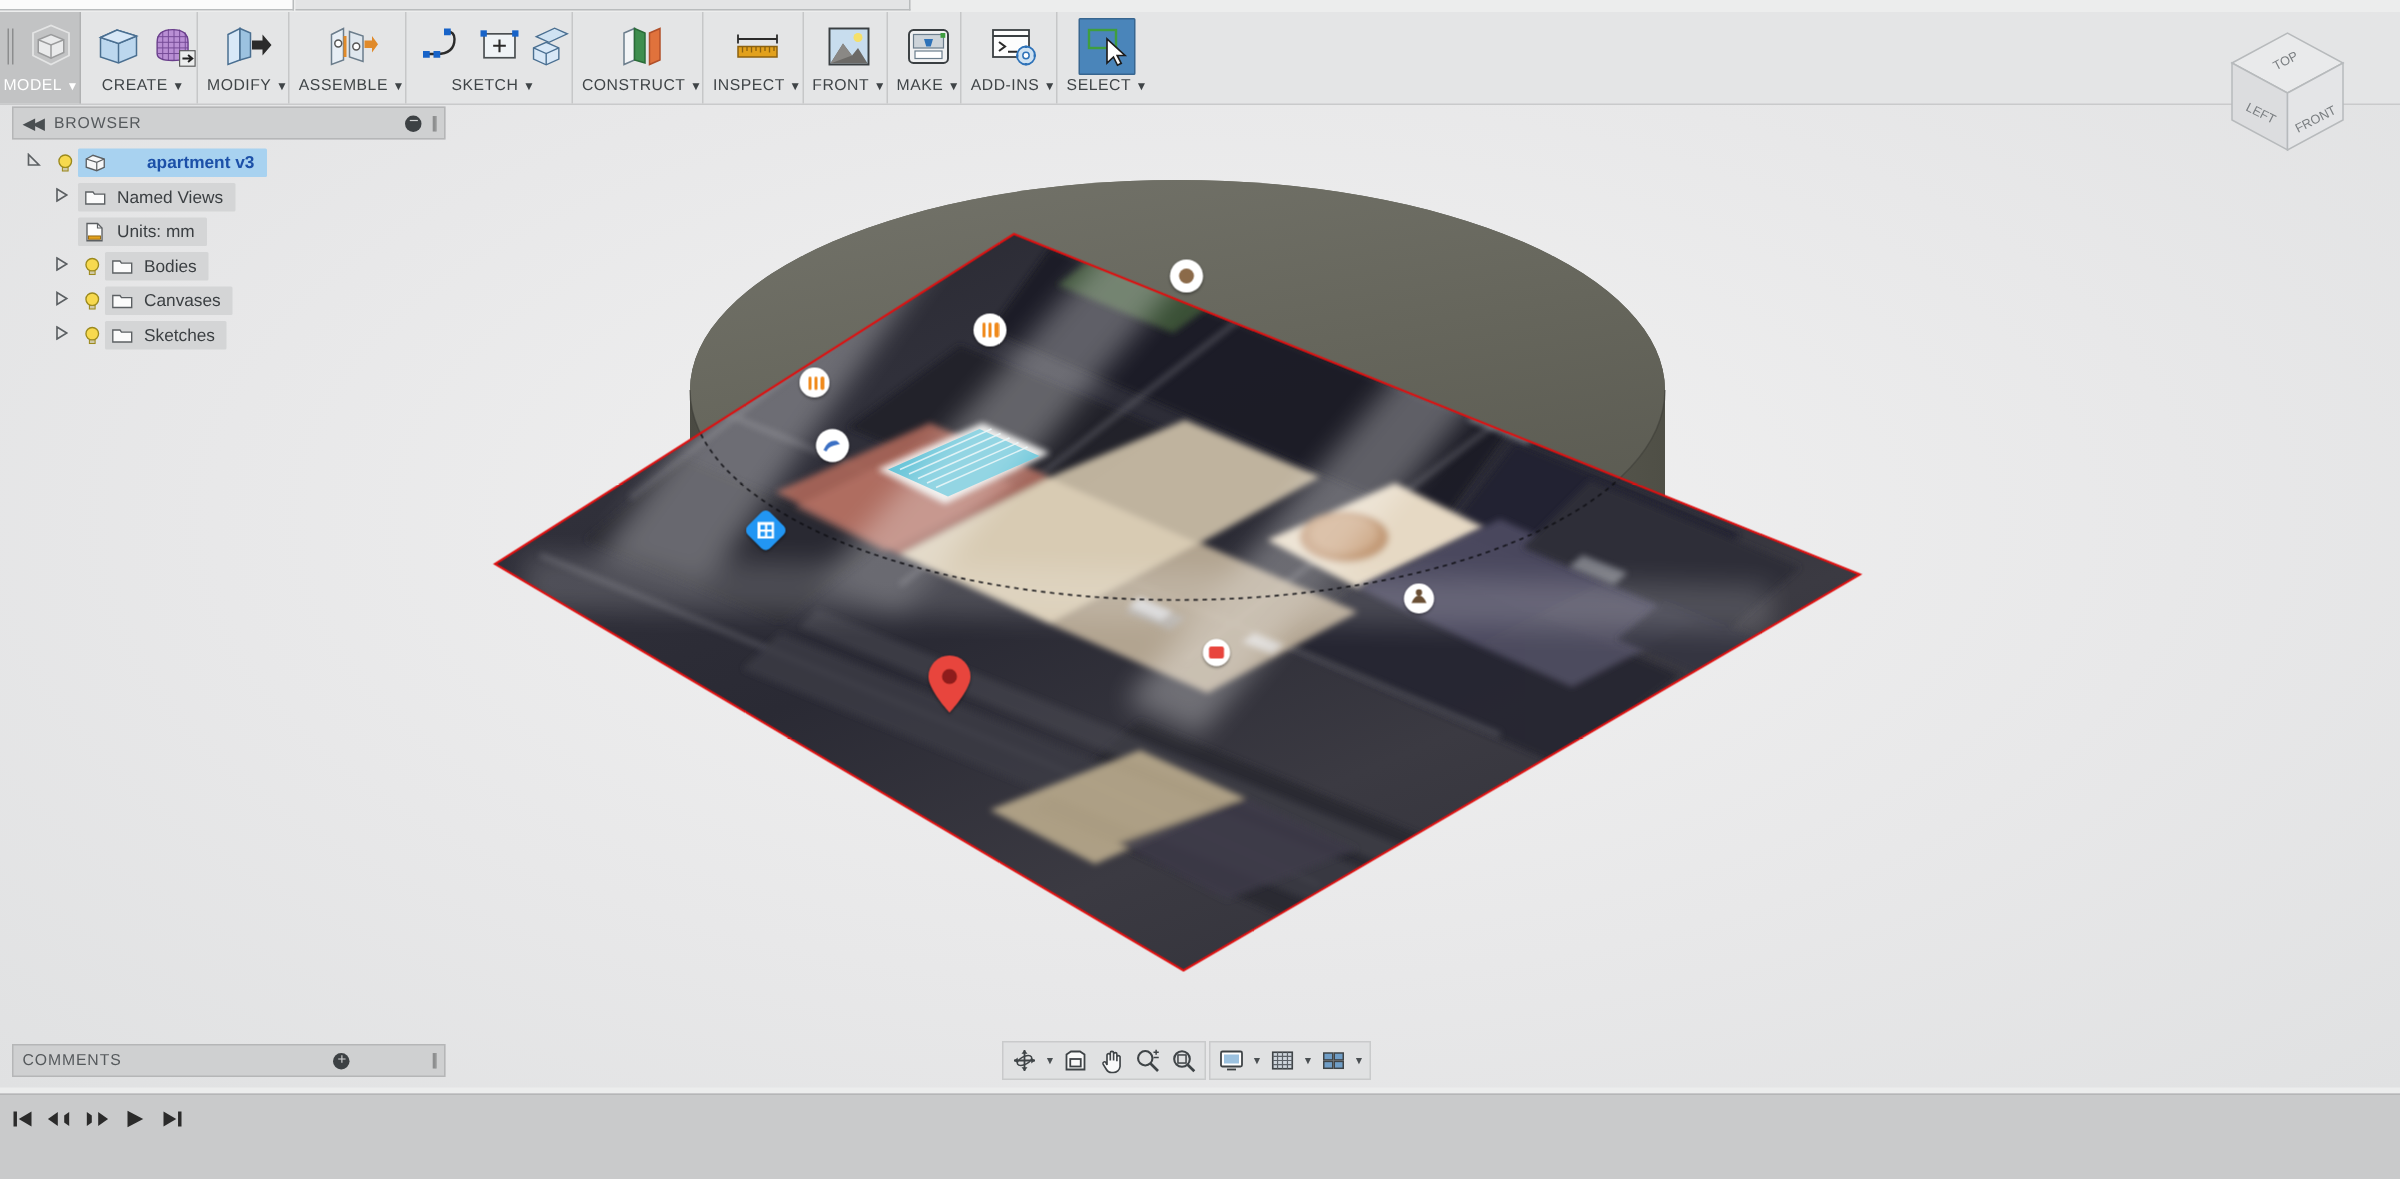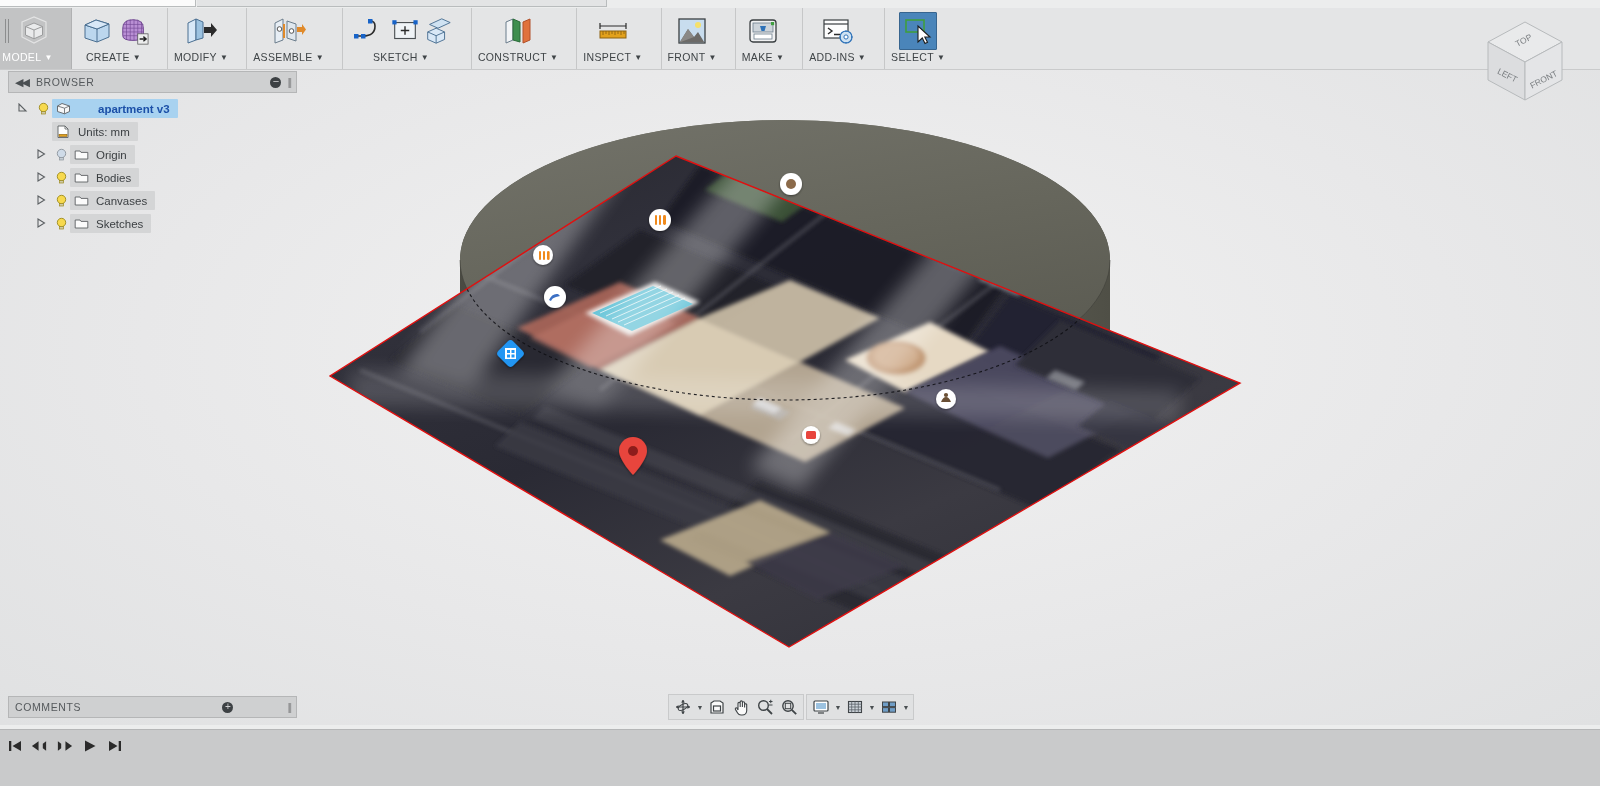--- a/index.html
+++ b/index.html
@@ -27,21 +27,21 @@
   .toolbar {
     position: absolute; left: 0; top: 8px; width: 1600px; height: 62px;
     background: #e4e5e6;
     border-bottom: 1px solid #c9cacb;
     display: flex; align-items: stretch;
   }
   .tgroup {
     display: flex; flex-direction: column; align-items: center;
     justify-content: flex-start;
     border-right: 1px solid #c6c7c8;
-    padding: 2px 18px 0 6px;
+    padding: 2px 0 0 6px;
     position: relative;
   }
   .tgroup.workspace { background: #c2c3c4; border-right: 1px solid #b0b1b2; padding-left: 2px;}
   .tgroup.selgroup { border-right: none; }
   .ticons { display: flex; align-items: flex-end; gap: 3px; height: 40px; }
   .tlabel {
     font-size: 10.5px; color: #3f4447; letter-spacing: .35px;
     margin-top: 1px; white-space: nowrap; display:flex; align-items:center; gap:3px;
   }
   .tgroup.workspace .tlabel { color:#fff; }
@@ -595,55 +595,49 @@
         <span class="folder">
           <svg width="15" height="13" viewBox="0 0 15 13">
               <path d="M1.5 4 L6 1.5 L13.5 4 L13.5 9.5 L8.5 11.8 L1.5 9.5 Z" fill="#f6f7f8" stroke="#5c6063" stroke-width=".9"></path>
               <path d="M1.5 4 L8.5 6.2 L13.5 4 M8.5 6.2 L8.5 11.8" fill="none" stroke="#5c6063" stroke-width=".8"></path>
             </svg>
         </span>
         <span class="tname">apartment v3</span>
       </span>
     </div>
 
+    <div class="trow" style="padding-left:22px">
+      <span class="twist">
+        <svg width="10" height="10" viewBox="0 0 10 10">
+            <path d="M2 1 L2 9 L8.5 5 Z" fill="none" stroke="#5c6063" stroke-width="1.1"></path>
+          </svg>
+      </span>
+      <span class="tpill">
+        <span class="folder">
+          <svg width="15" height="13" viewBox="0 0 15 13">
+              <path d="M1.2 3 L6 3 L7 4.4 L13.8 4.4 L13.8 11 L1.2 11 Z" fill="#fbfbfb" stroke="#5c6063" stroke-width=".9"></path>
+            </svg>
+        </span>
+        <span class="tname">Named Views</span>
+      </span>
+    </div>
 
     <div class="trow" style="padding-left:44px">
       <span class="tpill">
         <span class="folder">
           <svg width="14" height="14" viewBox="0 0 14 14">
               <path d="M2 1 L9 1 L12 4 L12 12.5 L2 12.5 Z" fill="#fdfdfd" stroke="#5c6063" stroke-width=".9"></path>
               <path d="M9 1 L9 4 L12 4" fill="none" stroke="#5c6063" stroke-width=".8"></path>
               <rect x="3" y="9.3" width="8" height="2.2" fill="#e2a11c" stroke="#8c6210" stroke-width=".6"></rect>
             </svg>
         </span>
         <span class="tname">Units: mm</span>
       </span>
     </div>
 
-    <div class="trow" style="padding-left:22px">
-      <span class="twist">
-        <svg width="10" height="10" viewBox="0 0 10 10">
-            <path d="M2 1 L2 9 L8.5 5 Z" fill="none" stroke="#5c6063" stroke-width="1.1"></path>
-          </svg>
-      </span>
-      <span class="bulb">
-        <svg width="13" height="14" viewBox="0 0 13 14">
-            <circle cx="6.5" cy="5.5" r="4.2" fill="#cfdbe8" stroke="#8c949c" stroke-width=".9"></circle>
-            <rect x="4.6" y="9.6" width="3.8" height="2.4" fill="#c5cdd4" stroke="#8c949c" stroke-width=".7"></rect>
-          </svg>
-      </span>
-      <span class="tpill">
-        <span class="folder">
-          <svg width="15" height="13" viewBox="0 0 15 13">
-              <path d="M1.2 3 L6 3 L7 4.4 L13.8 4.4 L13.8 11 L1.2 11 Z" fill="#fbfbfb" stroke="#5c6063" stroke-width=".9"></path>
-            </svg>
-        </span>
-        <span class="tname">Origin</span>
-      </span>
-    </div>
 
     <div class="trow" style="padding-left:22px">
       <span class="twist">
         <svg width="10" height="10" viewBox="0 0 10 10">
             <path d="M2 1 L2 9 L8.5 5 Z" fill="none" stroke="#5c6063" stroke-width="1.1"></path>
           </svg>
       </span>
       <span class="bulb">
         <svg width="13" height="14" viewBox="0 0 13 14">
             <circle cx="6.5" cy="5.5" r="4.2" fill="#f7d94e" stroke="#9c8a1d" stroke-width=".9"></circle>

